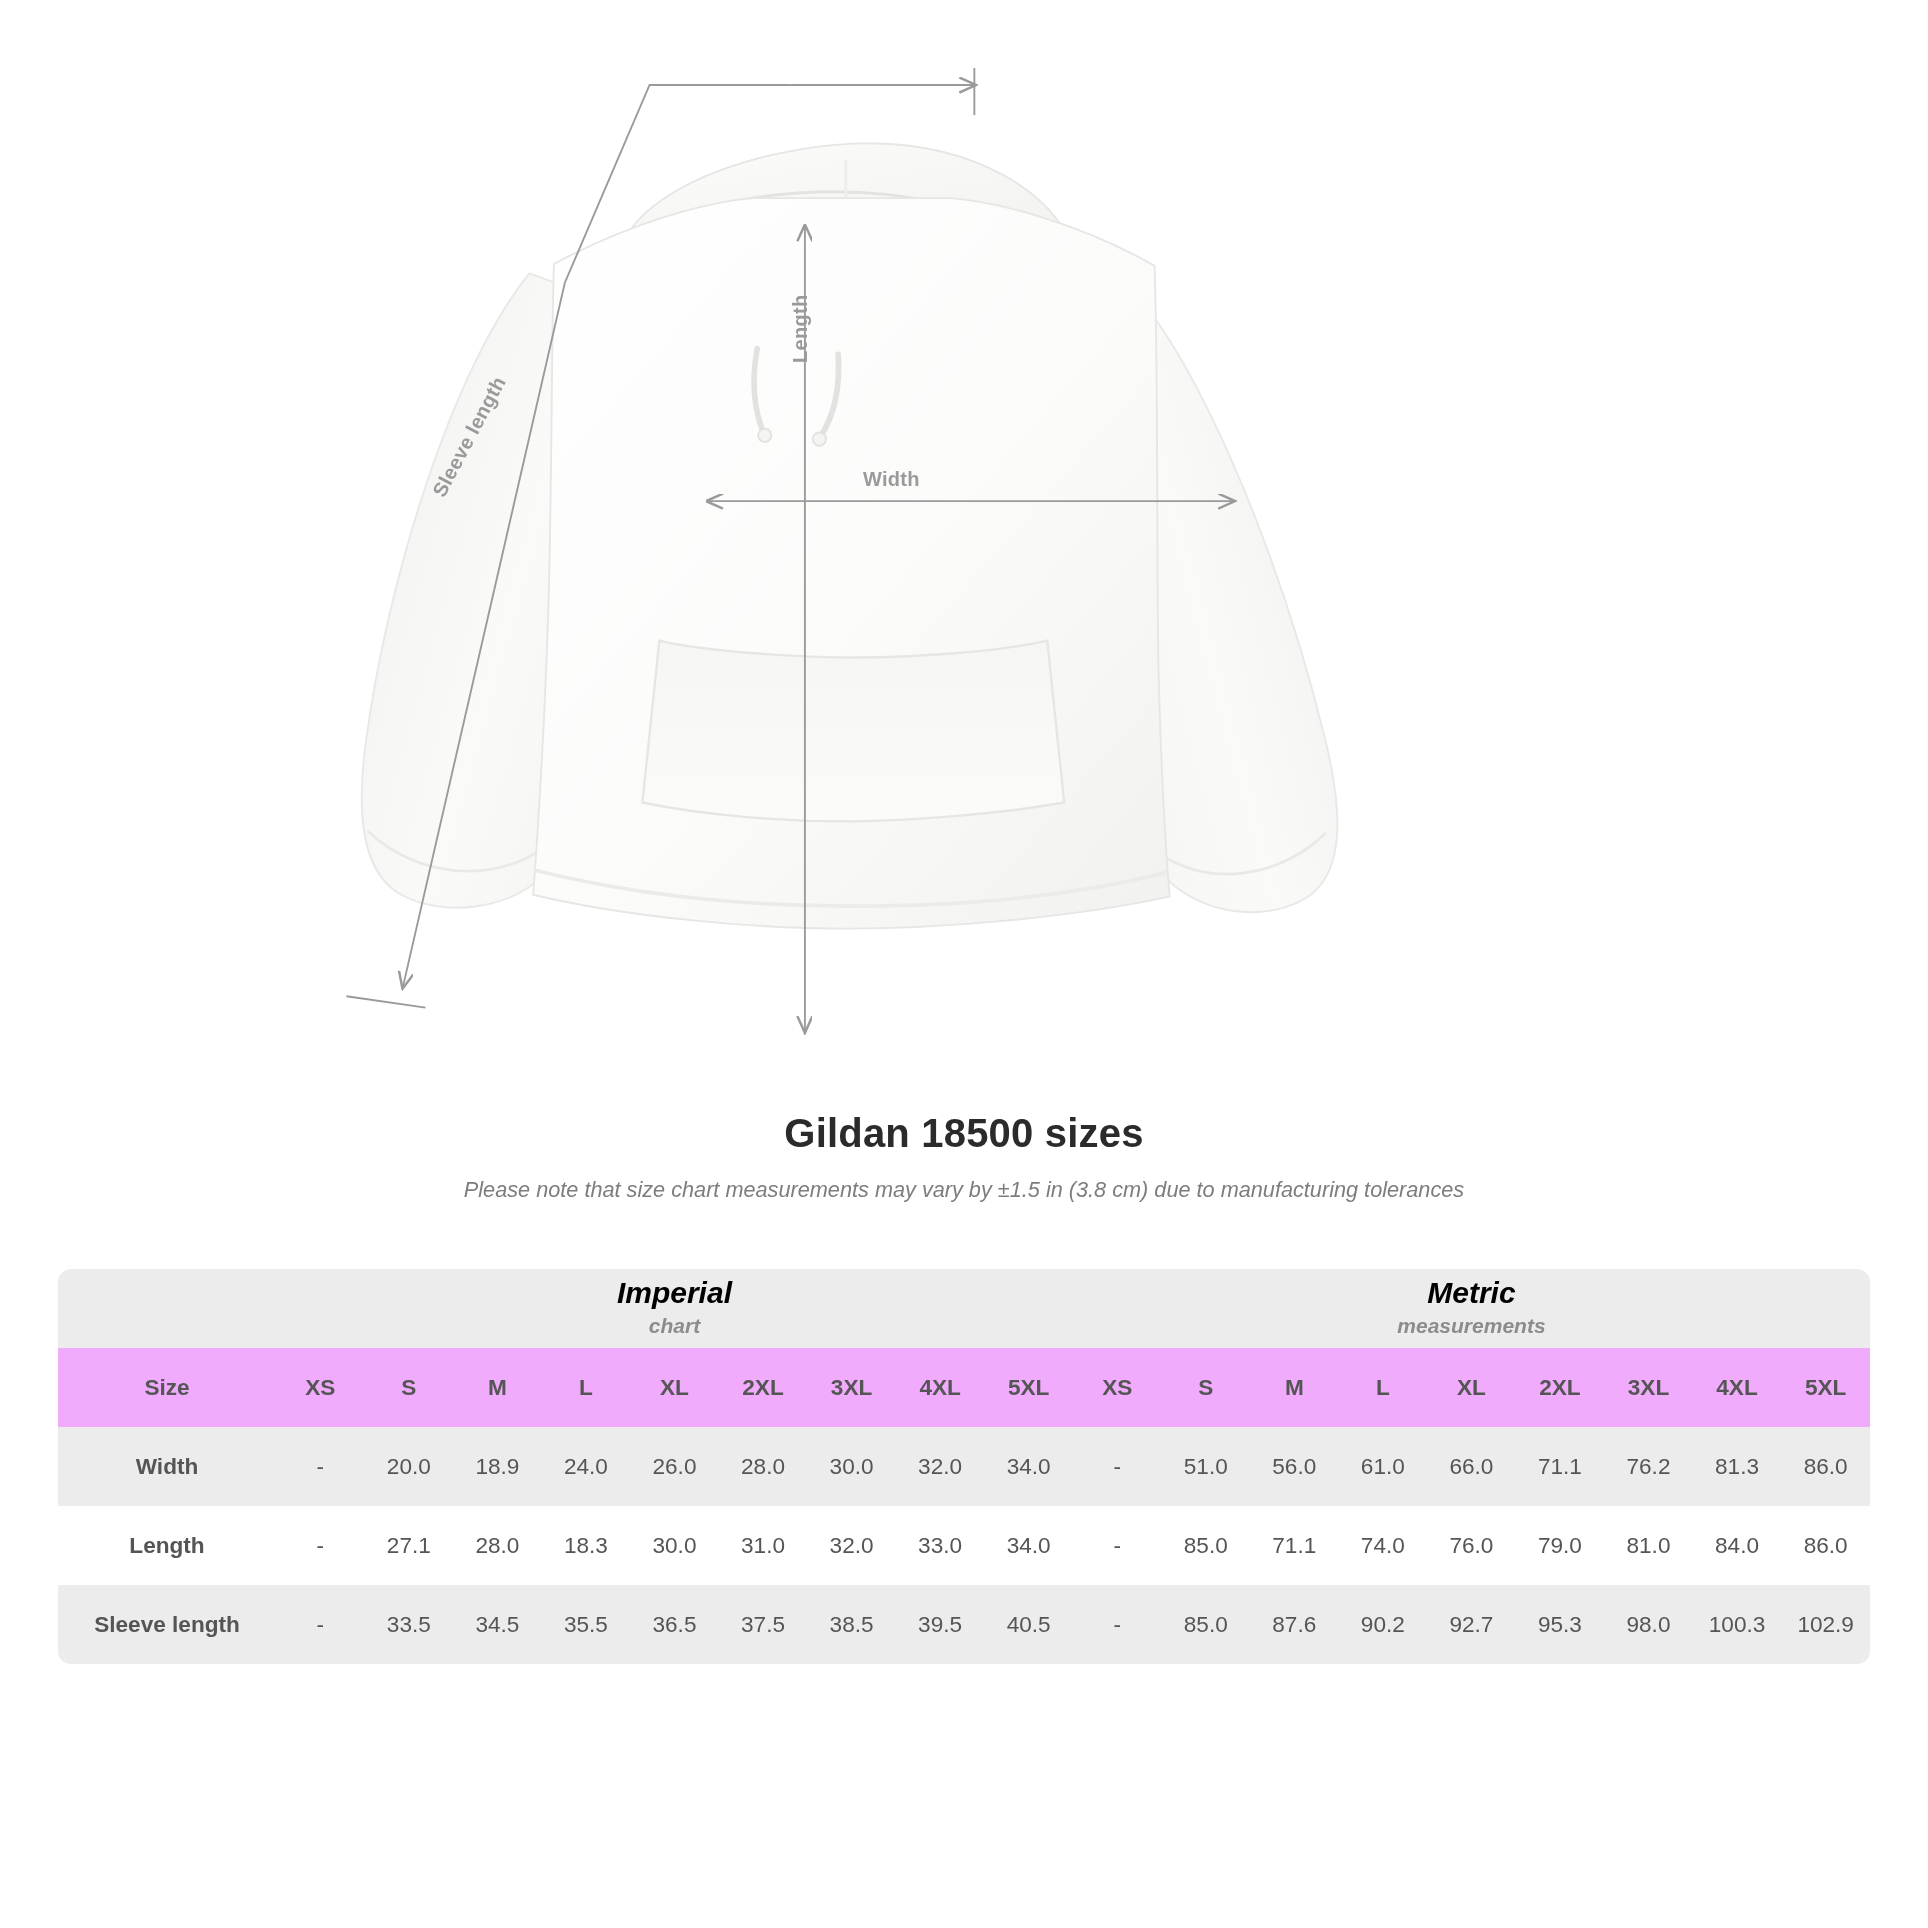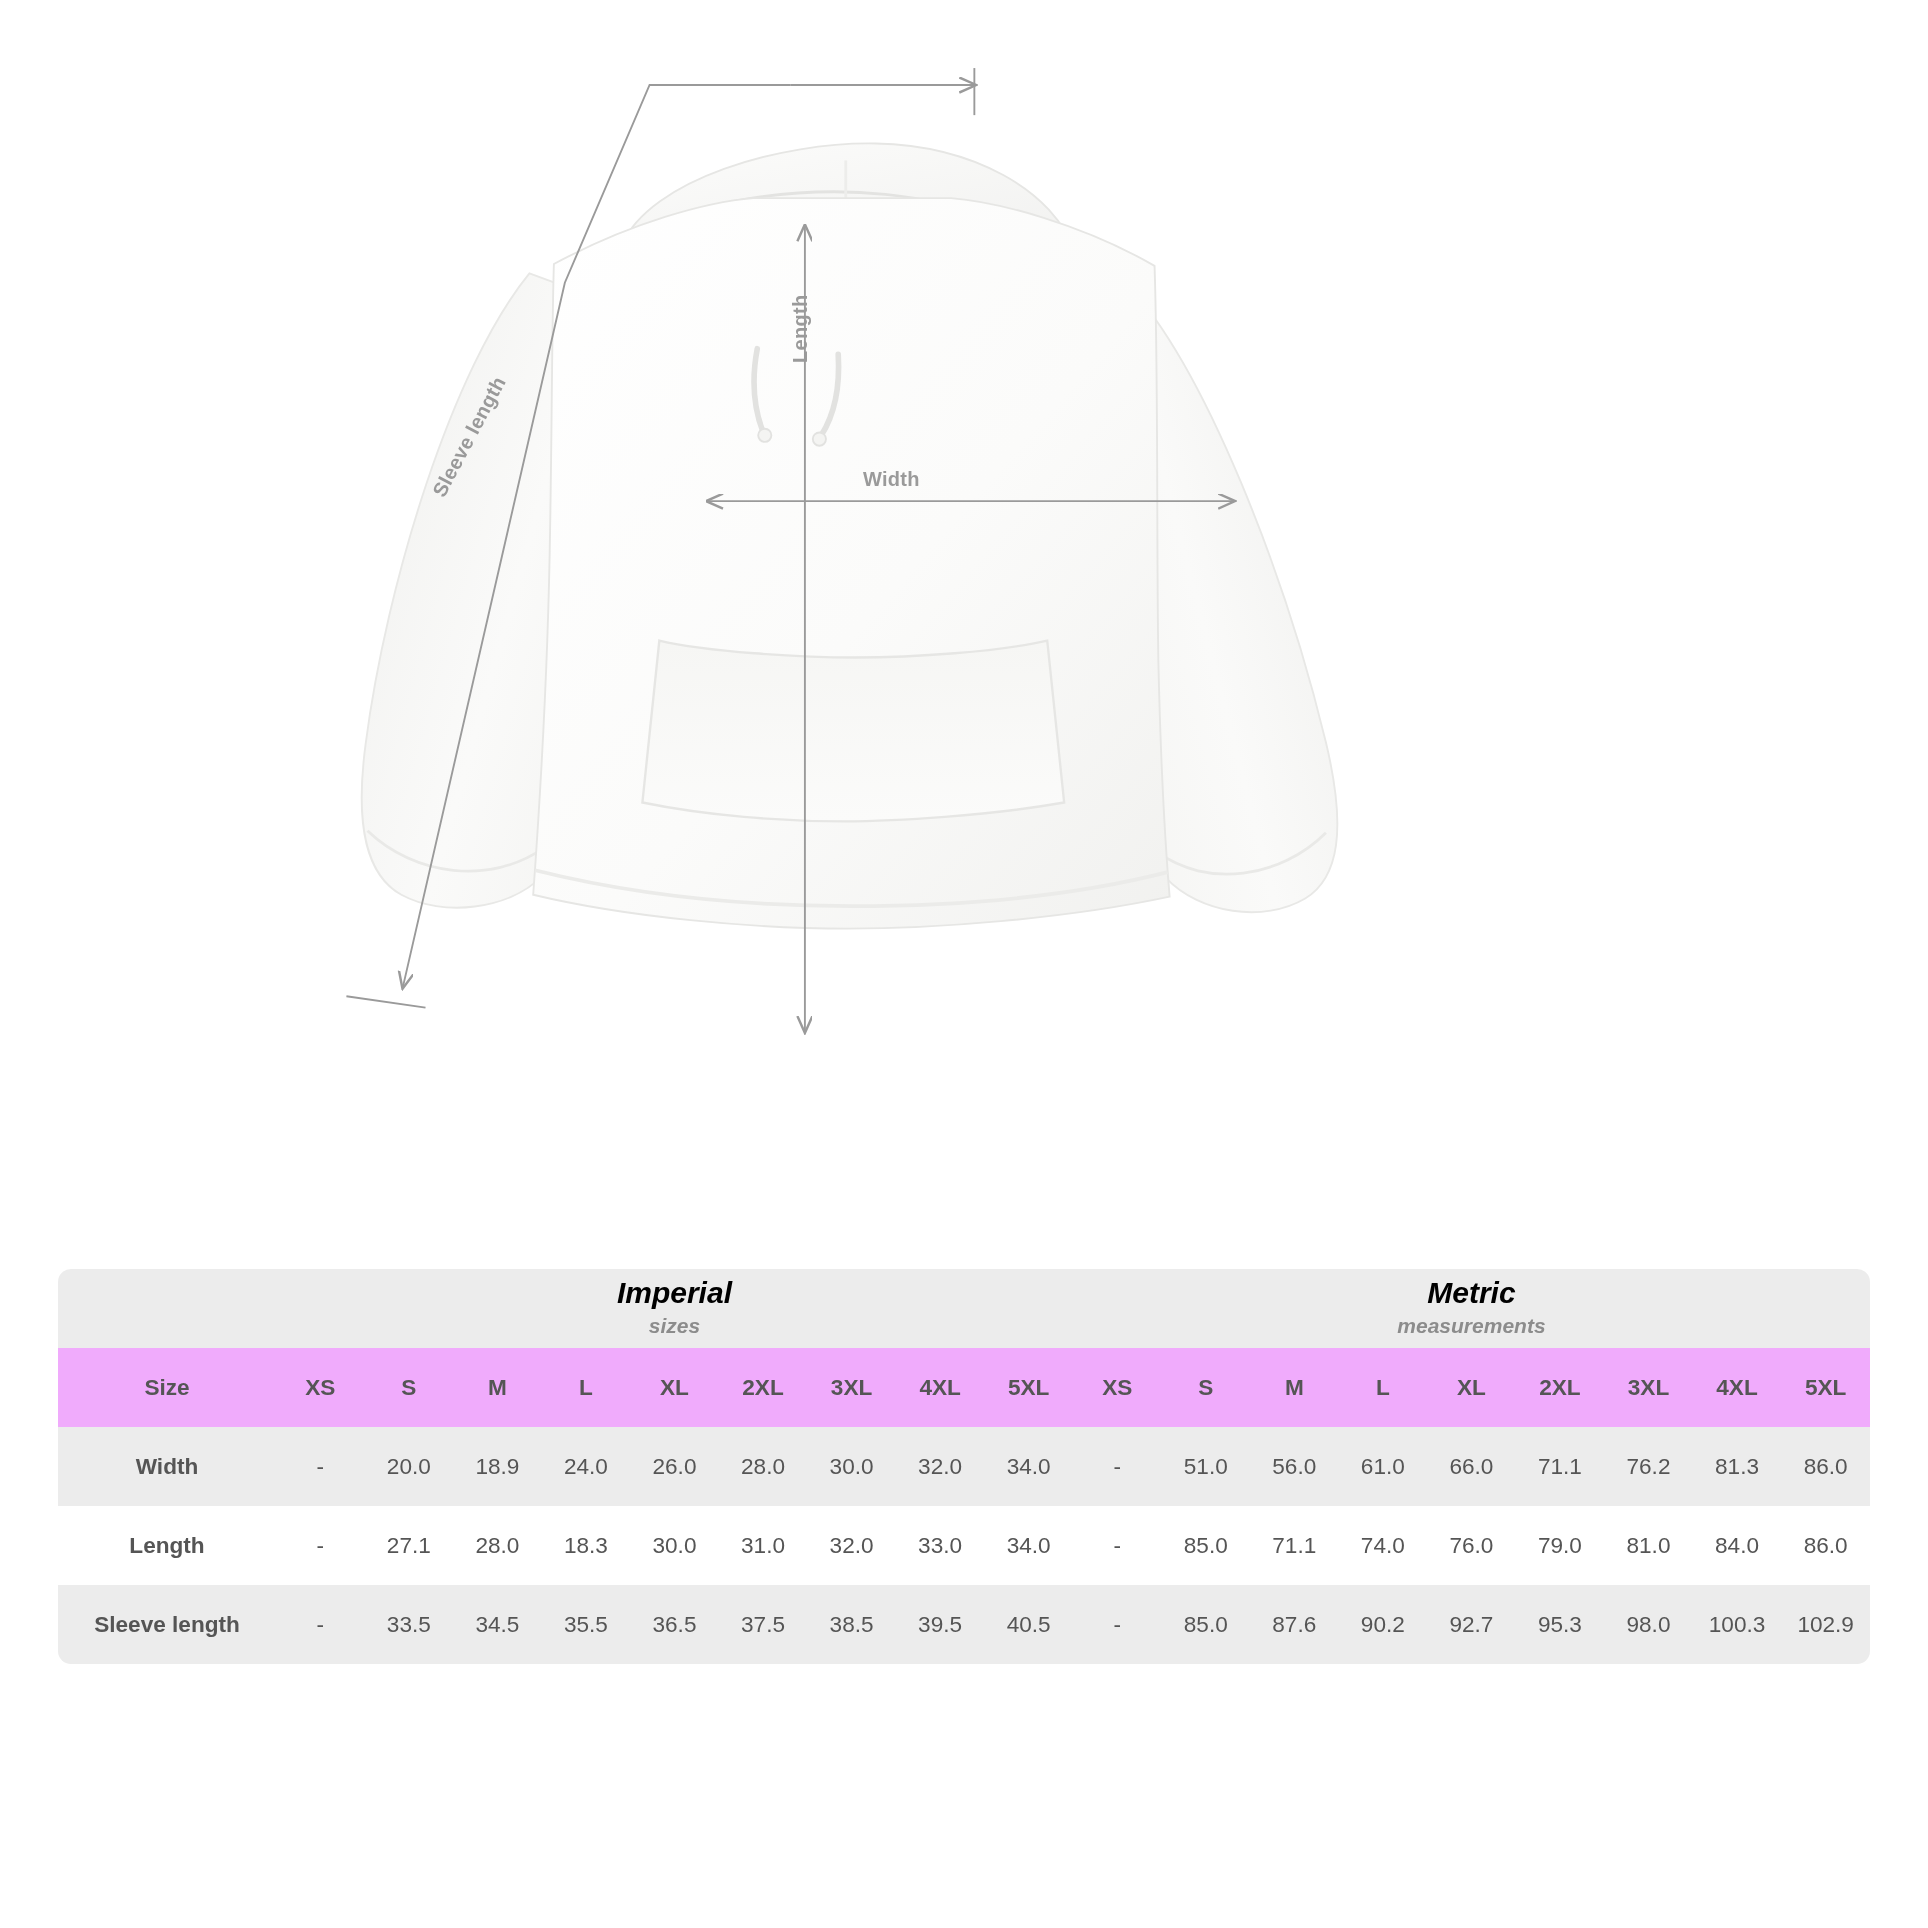--- a/index.html
+++ b/index.html
@@ -236,33 +236,37 @@
       <line x1="855" y1="240" x2="855" y2="1095" stroke="#9a9a9a" stroke-width="2" marker-start="url(#arrowStart)" marker-end="url(#arrowEnd)"></line>
 
       <line x1="752" y1="532" x2="1310" y2="532" stroke="#9a9a9a" stroke-width="2" marker-start="url(#arrowStart)" marker-end="url(#arrowEnd)"></line>
     </svg>
 
     <div class="dim-label width-lbl">Width</div>
     <div class="dim-label length-lbl">Length</div>
     <div class="dim-label sleeve-lbl">Sleeve length</div>
   </div>
 
+  <div class="titleblock">
+    <h1 class="chart-title">Gildan 18500 sizes</h1>
+    <div class="chart-note">Please note that size chart measurements may vary by ±1.5 in (3.8 cm) due to manufacturing tolerances</div>
+  </div>
 
   <div class="table-wrap">
     <table class="size-table">
       <colgroup>
         <col class="labelcol">
         <col span="18">
       </colgroup>
       <thead>
         <tr class="unit-row">
           <th class="first-cell"></th>
           <th colspan="9">
             <span class="unit-name">Imperial</span>
-            <span class="unit-sub">sizes</span>
+            <span class="unit-sub">chart</span>
           </th>
           <th colspan="9" class="last-cell">
             <span class="unit-name">Metric</span>
             <span class="unit-sub">measurements</span>
           </th>
         </tr>
         <tr class="head-row">
           <th>Size</th>
           <th>XS</th>
           <th>S</th>

